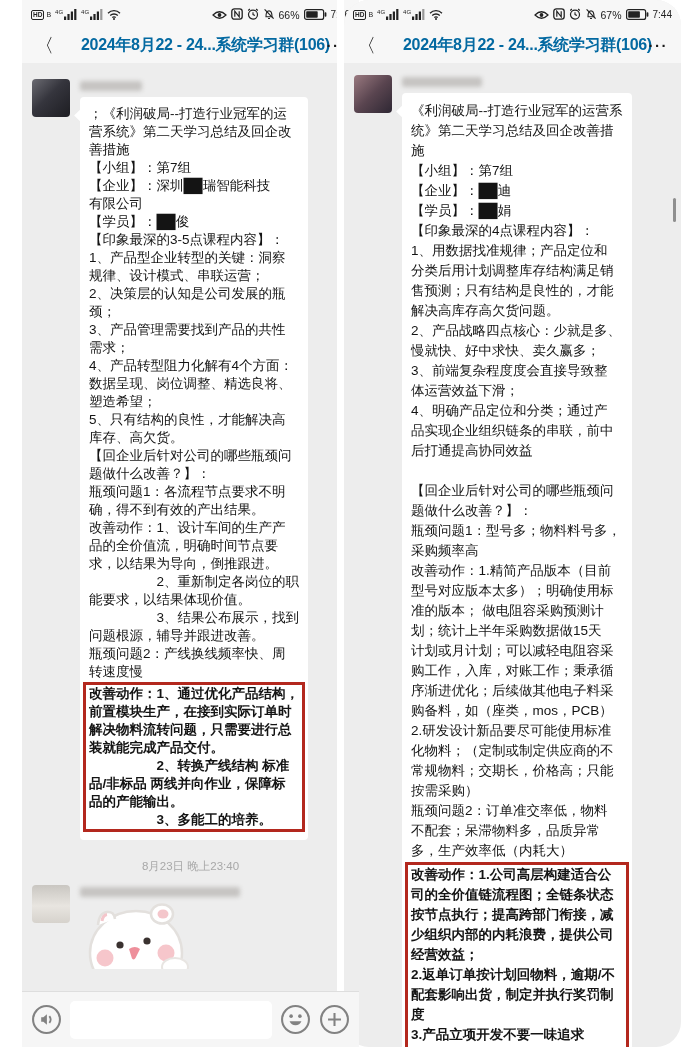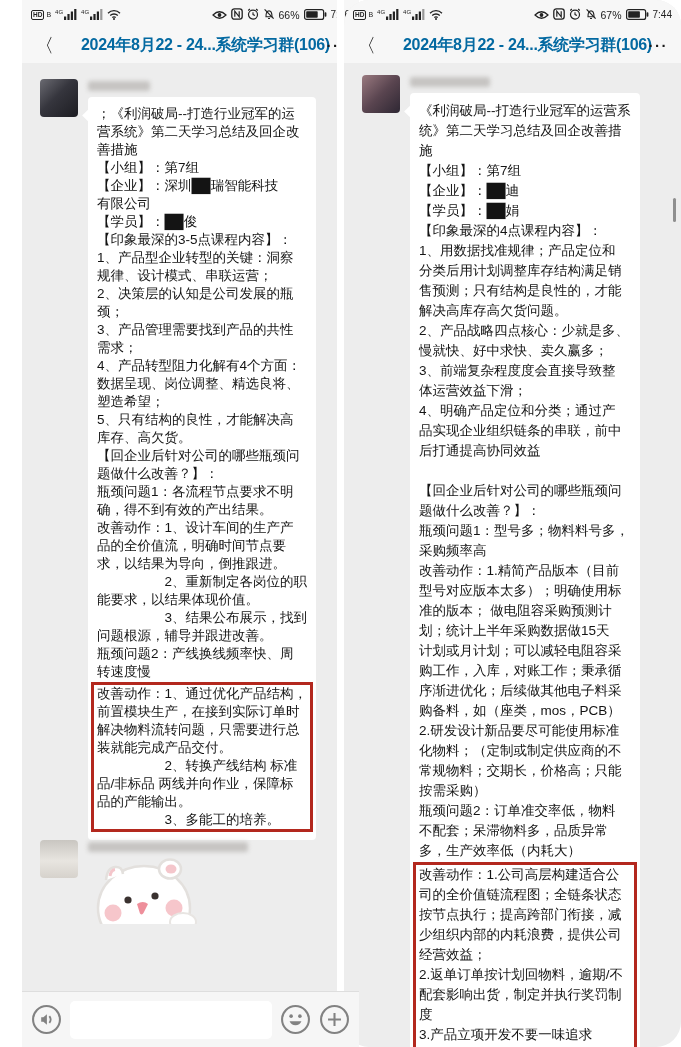--- a/index.html
+++ b/index.html
@@ -25,35 +25,35 @@
   .time{font-size:10px;color:#222;font-weight:500;}
 
   
   .navbar{height:36px;background:#f7f7f7;display:flex;align-items:center;position:relative;}
   .back{font-size:19px;color:#1a1a1a;margin-left:13px;font-weight:400;line-height:1;}
   .title{font-size:16px;font-weight:600;color:#0369a1;margin-left:27px;letter-spacing:-0.3px;}
   .more{position:absolute;right:13px;font-size:15px;letter-spacing:1.5px;color:#1a1a1a;font-weight:bold;}
 
   
   .chat{position:relative;padding-top:16px;}
-  .msg{display:flex;align-items:flex-start;padding:0 18px;}
+  .msg{display:flex;align-items:flex-start;padding:0 10px;}
   .avatar{width:38px;height:38px;border-radius:4px;flex:none;}
   .av-man-dark{background:linear-gradient(135deg,#6b6b72 0%,#35353d 45%,#1d1d22 100%);}
   .av-woman-light{background:linear-gradient(180deg,#c9c6c1 0%,#e8e5e0 55%,#d6d2cc 100%);}
   .av-woman-dark{background:linear-gradient(135deg,#9a7a80 0%,#5a4550 50%,#2e2733 100%);}
   .av-sepia{background:linear-gradient(135deg,#c0ab95 0%,#8a7460 50%,#5a4a3a 100%);}
   .msg-body{margin-left:10px;min-width:0;}
   .ublur{height:10px;border-radius:2px;background:#c6c4c2;filter:blur(2px);margin:2px 0 6px;}
   .bubble{position:relative;background:#fff;border-radius:4px;padding:8px 9px;
     font-size:13.5px;line-height:18px;color:#141414;white-space:pre-wrap;
     width:fit-content;max-width:248px;box-sizing:border-box;}
   .bubble::before{content:"";position:absolute;left:-4px;top:14px;width:9px;height:9px;
     background:#fff;transform:rotate(45deg);}
   .bubble.lh-r{line-height:20px;}
-  .redbox{border:3px solid #b3281e;margin:1px -6px 0 -6px;padding:0 3px;white-space:pre-wrap;}
+  .redbox{border:3px solid #b3281e;margin:1px -6px 0 -6px;padding:0 3px;white-space:pre-wrap;font-weight:bold;}
   .timestamp{text-align:center;color:#a8a8a8;font-size:11.5px;margin:19px 0 11px;}
   .blur-bubble{filter:blur(1.6px);color:#9b8a8a;}
   .scroll-thumb{position:absolute;width:3px;height:24px;background:#8f8f8f;border-radius:2px;}
 
   
   .sticker{margin:4px 0 0 -2px;display:block;}
 
   
   .inputbar{position:absolute;left:0;bottom:0;width:100%;height:56px;background:#f6f6f6;
     border-top:1px solid #dedede;display:flex;align-items:center;gap:8px;
@@ -169,20 +169,21 @@
 前置模块生产，在接到实际订单时
 解决物料流转问题，只需要进行总
 装就能完成产品交付。
 　　　　　2、转换产线结构 标准
 品/非标品 两线并向作业，保障标
 品的产能输出。
 　　　　　3、多能工的培养。</div></div>
       </div>
     </div>
 
+    <div class="timestamp">8月23日 晚上23:40</div>
 
     <div class="msg">
       <div class="avatar av-woman-light"></div>
       <div class="msg-body">
         <div class="ublur" style="width:160px"></div>
         <svg class="sticker" width="118" height="66" viewBox="0 0 118 66">
           <ellipse cx="58" cy="50" rx="46" ry="42" fill="#ffffff" stroke="#e3e0dd" stroke-width="2.5"></ellipse>
           <path d="M20 22 q1 -12 9 -13 q7 -1 8 7" fill="#ffffff" stroke="#e3e0dd" stroke-width="2.5"></path>
           <path d="M24 18 q1 -6 5 -6.5" fill="none" stroke="#f4c6cb" stroke-width="3"></path>
           <ellipse cx="84" cy="11" rx="11" ry="9.5" fill="#ffffff" stroke="#e3e0dd" stroke-width="2.5"></ellipse>

